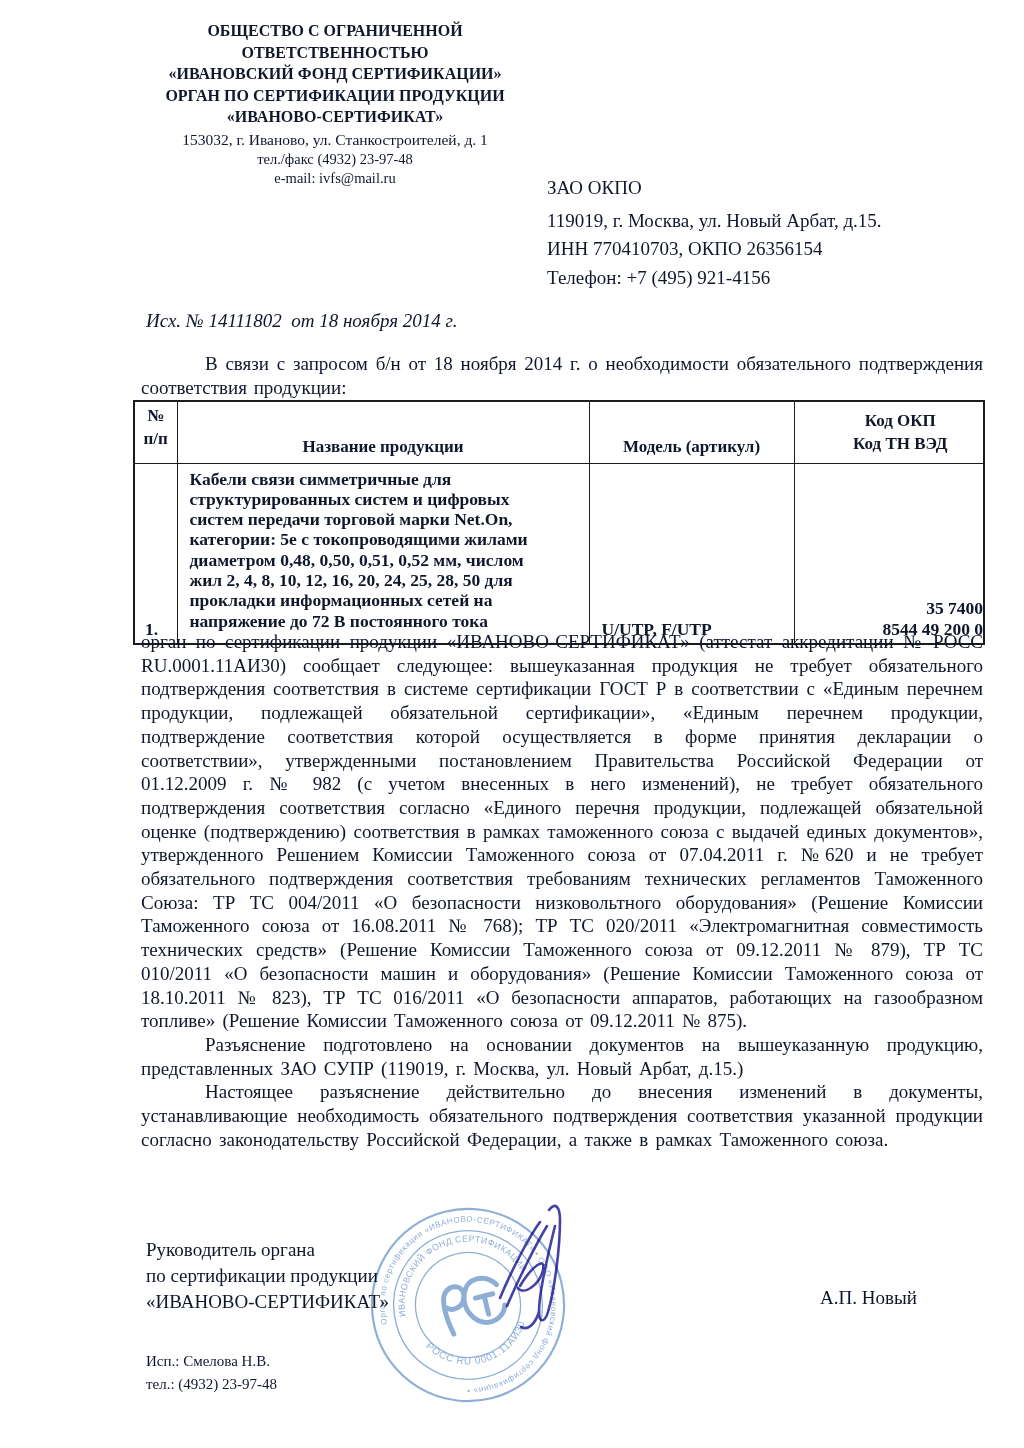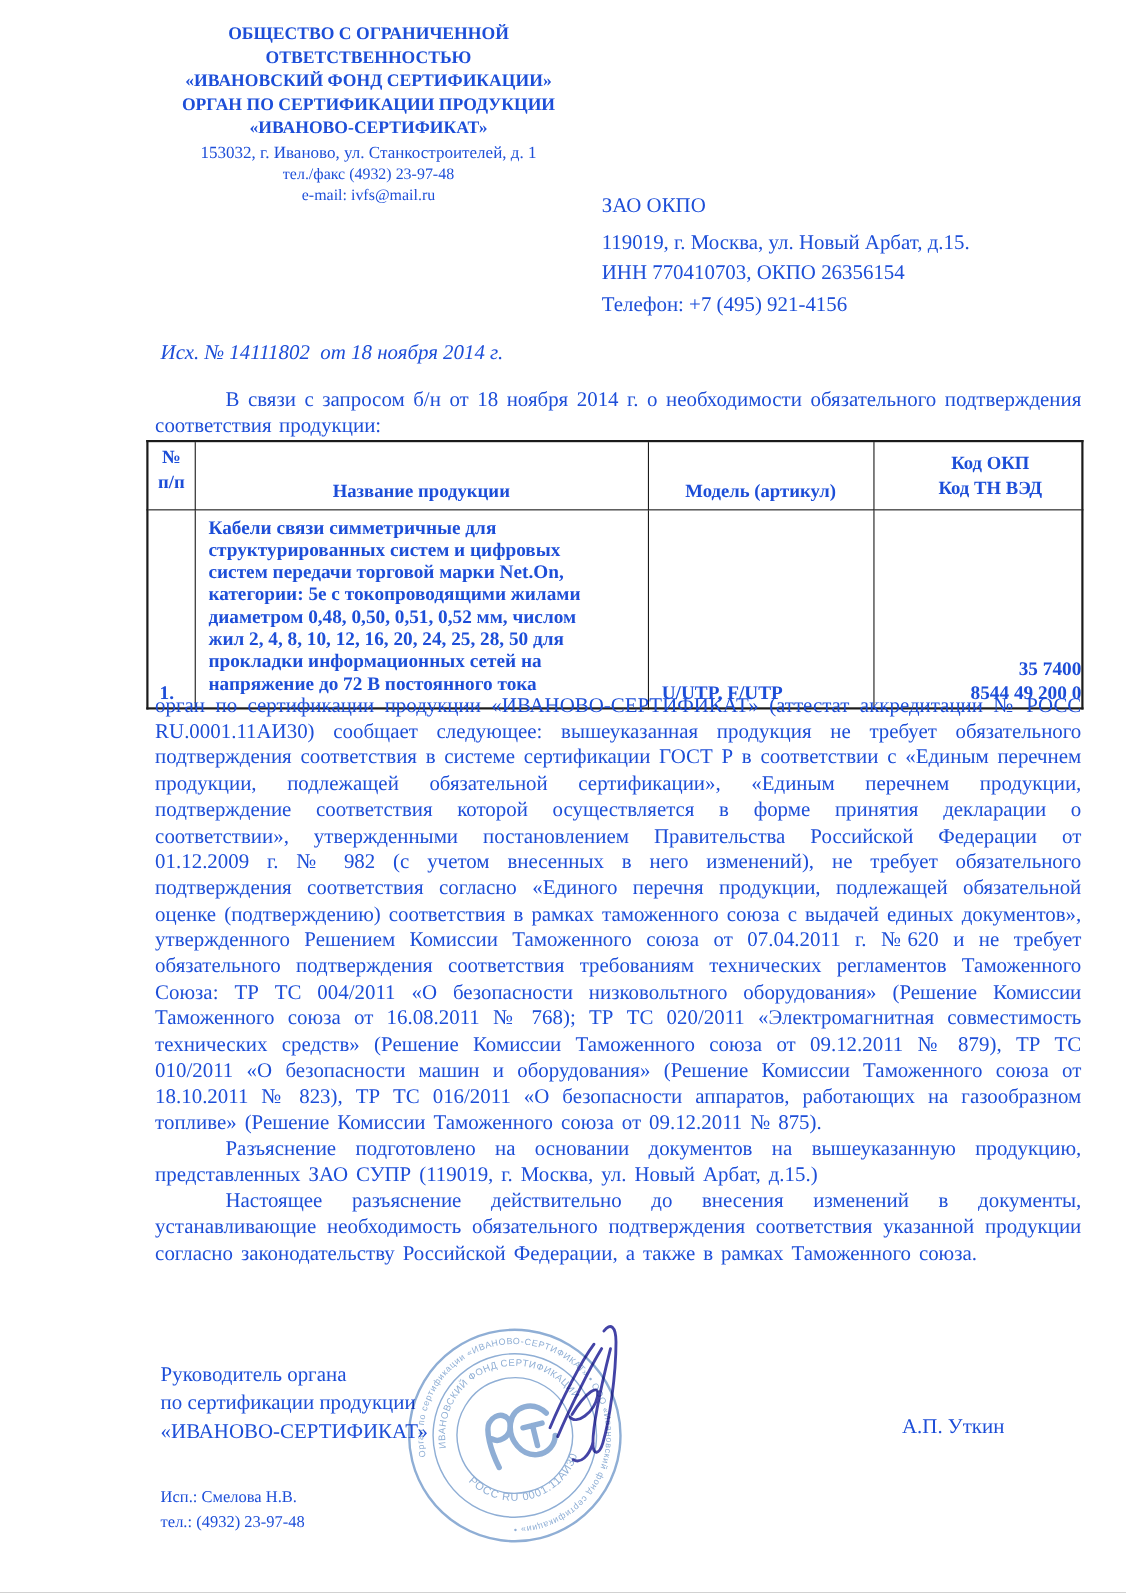--- a/index.html
+++ b/index.html
@@ -2,21 +2,21 @@
 <html><head>
 <meta charset="utf-8">
 <style>
   html,body{margin:0;padding:0;background:#888;}
   .page{
     position:relative;
     width:1024px;height:1448px;
     margin:0 auto;
     background:#ffffff;
     font-family:"Liberation Serif","DejaVu Serif",serif;
-    color:#1d4ed8;
+    color:#0f172a;
     overflow:hidden;
   }
   .abs{position:absolute;}
   .preline{white-space:pre-line;}
   .prewrap{white-space:pre-wrap;}
   .bold{font-weight:normal;}
 
   
   .sender{left:133px;top:20px;width:404px;text-align:center;}
   .sender-name{font-weight:bold;font-size:16px;line-height:21.5px;white-space:pre-line;}
@@ -131,21 +131,21 @@
 
   <div class="abs bodytext">
     <p><span>орган по сертификации продукции «ИВАНОВО-СЕРТИФИКАТ» (аттестат аккредитации № РОСС RU.0001.11АИ30) сообщает следующее: вышеуказанная продукция </span><span class="bold">не требует</span><span> обязательного подтверждения соответствия в системе сертификации ГОСТ Р в соответствии с «Единым перечнем продукции, подлежащей обязательной сертификации», «Единым перечнем продукции, подтверждение соответствия которой осуществляется в форме принятия декларации о соответствии», утвержденными постановлением Правительства Российской Федерации от 01.12.2009 г.  № 982 (с учетом внесенных в него изменений), </span><span class="bold">не требует</span><span> обязательного подтверждения соответствия согласно «Единого перечня продукции, подлежащей обязательной оценке (подтверждению) соответствия в рамках таможенного союза с выдачей единых документов», утвержденного Решением Комиссии Таможенного союза от 07.04.2011 г. №620 и </span><span class="bold">не требует</span><span> обязательного подтверждения соответствия требованиям технических регламентов Таможенного Союза: ТР ТС 004/2011 «О безопасности низковольтного оборудования»  (Решение Комиссии Таможенного союза от 16.08.2011 № 768); ТР ТС 020/2011 «Электромагнитная совместимость технических средств» (Решение Комиссии Таможенного союза от 09.12.2011 № 879), ТР ТС 010/2011 «О безопасности машин и оборудования» (Решение Комиссии Таможенного союза от 18.10.2011 № 823), ТР ТС 016/2011 «О безопасности аппаратов, работающих на газообразном топливе» (Решение Комиссии Таможенного союза от 09.12.2011 № 875).</span></p>
     <p class="ind">Разъяснение подготовлено на основании документов на вышеуказанную продукцию, представленных ЗАО СУПР (119019, г. Москва, ул. Новый Арбат, д.15.)</p>
     <p class="ind">Настоящее разъяснение действительно до внесения изменений в документы, устанавливающие необходимость обязательного подтверждения соответствия указанной продукции согласно законодательству Российской Федерации, а также в рамках Таможенного союза.</p>
   </div>
 
   <div class="abs sig-role">Руководитель органа
 по сертификации продукции
 «ИВАНОВО-СЕРТИФИКАТ»</div>
-  <div class="abs sig-person">А.П. Уткин</div>
+  <div class="abs sig-person">А.П. Новый</div>
 
   <svg class="abs stamp" viewBox="0 0 210 210">
     <g transform="rotate(-14 105 105)">
       <defs>
         <path id="outc" d="M 21,105 A 84,84 0 1 1 189,105 A 84,84 0 1 1 21,105"></path>
         <path id="intop" d="M 41,105 A 64,64 0 1 1 169,105"></path>
         <path id="inbot" d="M 45,105 A 60,60 0 0 0 165,105"></path>
       </defs>
       <g fill="none" stroke="#7fa3cf">
         <circle cx="105" cy="105" r="97" stroke-width="2.2"></circle>

